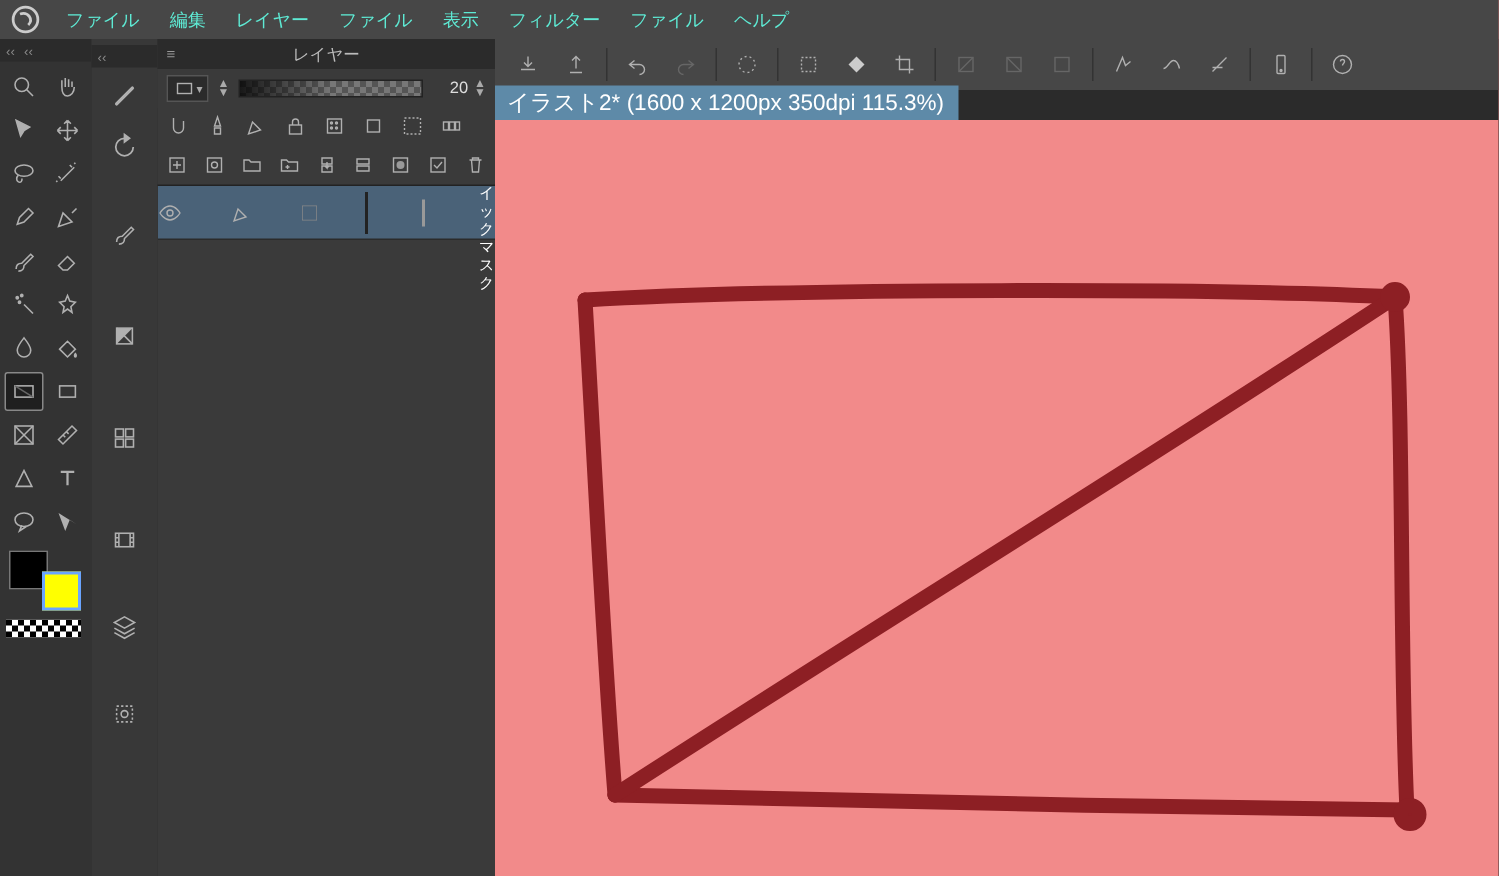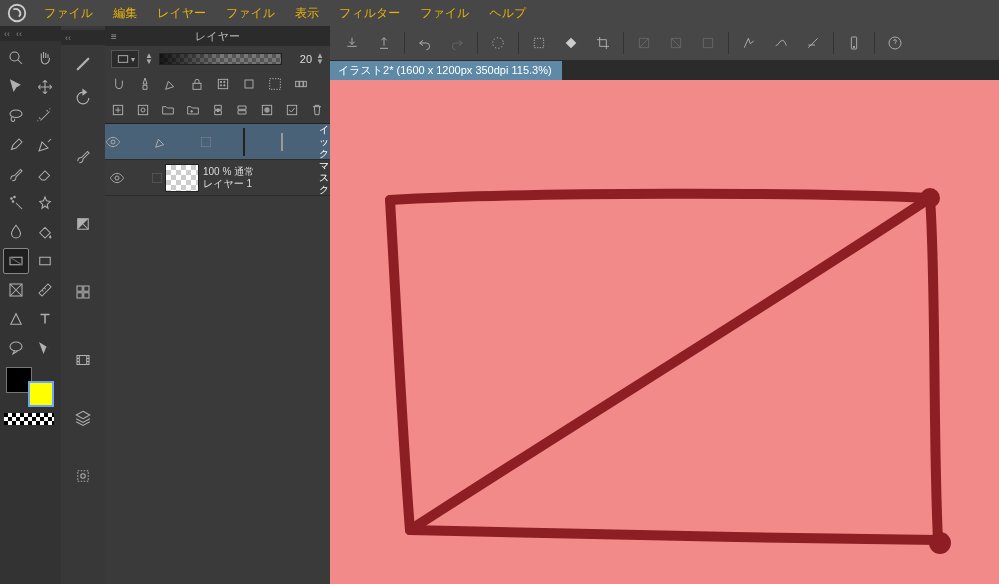--- a/index.html
+++ b/index.html
@@ -1,19 +1,19 @@
 <!DOCTYPE html>
 <html><head>
 <meta charset="utf-8">
 <style>
 * { margin:0; padding:0; box-sizing:border-box; font-family:"Hiragino Sans","Meiryo",sans-serif; }
 body { background:#2b2b2b; color:#c8c8c8; font-size:11px; width:999px; height:584px; overflow:hidden; }
 .menubar { height:26px; background:#474747; display:flex; align-items:center; padding-left:6px; gap:0; }
 .menubar .logo { width:22px; height:22px; margin-right:6px; display:flex; align-items:center; justify-content:center; }
-.menubar .menu-item { padding:0 10px; height:16px; display:flex; align-items:center; cursor:pointer; color:#eab308; font-size:12px; }
+.menubar .menu-item { padding:0 10px; height:16px; display:flex; align-items:center; cursor:pointer; color:#5eead4; font-size:12px; }
 
 .main { display:flex; height:558px; }
 
 .toolbar-strip { width:61px; background:#333; display:flex; flex-direction:column; }
 .toolbar-tabs { height:15px; background:#2b2b2b; display:flex; align-items:center; font-size:9px; color:#888; padding-left:4px; gap:6px;}
 .tools-grid { display:grid; grid-template-columns:1fr 1fr; gap:3px; padding:4px 3px 2px 3px; }
 .tool-btn { width:26px; height:26px; display:flex; align-items:center; justify-content:center; border:1px solid transparent; cursor:pointer; border-radius:2px;}
 .tool-btn.selected { background:#1f1f1f; border:1px solid #888; }
 .tool-btn svg { width:18px; height:18px; stroke:#b0b0b0; fill:none; stroke-width:1.4; }
 .swatches { padding:4px; }
@@ -54,21 +54,21 @@
 .layer-text { flex:1; display:flex; flex-direction:column; font-size:10px; line-height:12px; color:#ddd;}
 .layer-row.sel .layer-text { color:#fff;}
 .layer-menu { width:12px; color:#aaa; cursor:pointer; font-size:10px;}
 
 .canvas-area { flex:1; display:flex; flex-direction:column; background:#2b2b2b;}
 .top-toolbar { height:34px; background:#474747; display:flex; align-items:center; padding:0 8px; gap:4px;}
 .top-toolbar .tb { width:28px; height:26px; display:flex; align-items:center; justify-content:center; cursor:pointer; color:#ccc;}
 .top-toolbar .tb.disabled { color:#666; }
 .top-toolbar .sep { width:1px; height:22px; background:#333; margin:0 2px;}
 .doc-tab-row { height:20px; display:flex; align-items:flex-end;}
-.doc-tab { background:#5e8aa8; color:#fff; font-size:11px; padding:2px 10px 2px 8px; border-radius:0; cursor:pointer;}
+.doc-tab { background:#5e8aa8; color:#fff; font-size:15px; padding:2px 10px 2px 8px; border-radius:0; cursor:pointer;}
 .canvas-viewport { flex:1; background:#f28a8a; position:relative; overflow:hidden;}
 .canvas-viewport svg { position:absolute; left:0; top:0;}
 
 .ic-svg { width:16px; height:16px; stroke:#b0b0b0; fill:none; stroke-width:1.4; }
 </style>
 </head>
 <body>
 
 <div class="menubar">
   <div class="logo">
@@ -430,39 +430,20 @@
             </svg>
           </div>
         <div class="thumb red"></div>
         <div class="mask-thumb"></div>
         <div class="layer-text">
           <span>50 %</span>
           <span>クイックマスク</span>
         </div>
         <div class="layer-menu">≡</div>
       </div>
-      <div class="layer-row">
-        <div class="vis-col">
-            <svg class="ic-svg" viewBox="0 0 24 24">
-              <path d="M2 12s4-7 10-7 10 7 10 7-4 7-10 7-10-7-10-7z"></path>
-              <circle cx="12" cy="12" r="3"></circle>
-            </svg>
-          </div>
-        <div class="edit-col"></div>
-        <div class="chk-col">
-            <svg width="10" height="10">
-              <rect x="0" y="0" width="10" height="10" fill="none" stroke="#666"></rect>
-            </svg>
-          </div>
-        <div class="thumb checker"></div>
-        <div class="layer-text">
-          <span>100 %  通常</span>
-          <span>レイヤー 1</span>
-        </div>
-      </div>
     </div>
   </div>
 
   <div class="canvas-area">
     <div class="top-toolbar">
       <div class="tb">
           <svg class="ic-svg" viewBox="0 0 24 24">
             <path d="M5 17h14M12 4v10M8 10l4 4 4-4"></path>
           </svg>
         </div>

